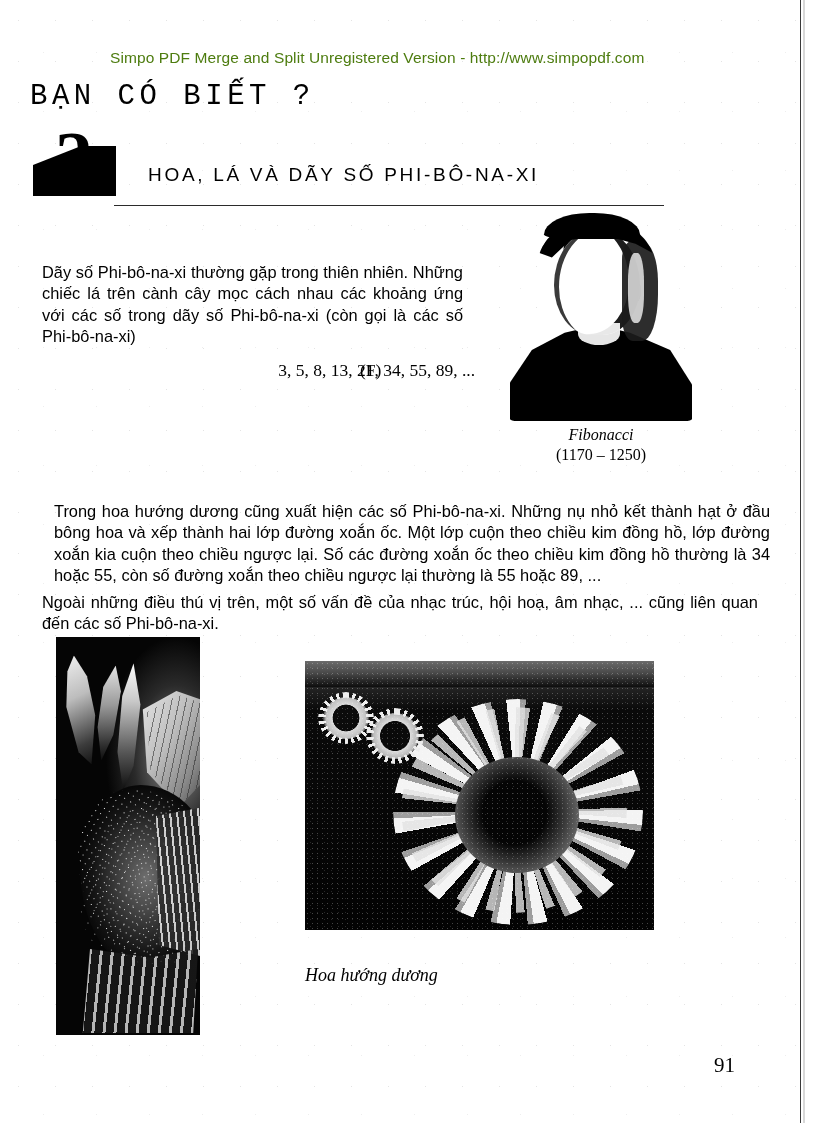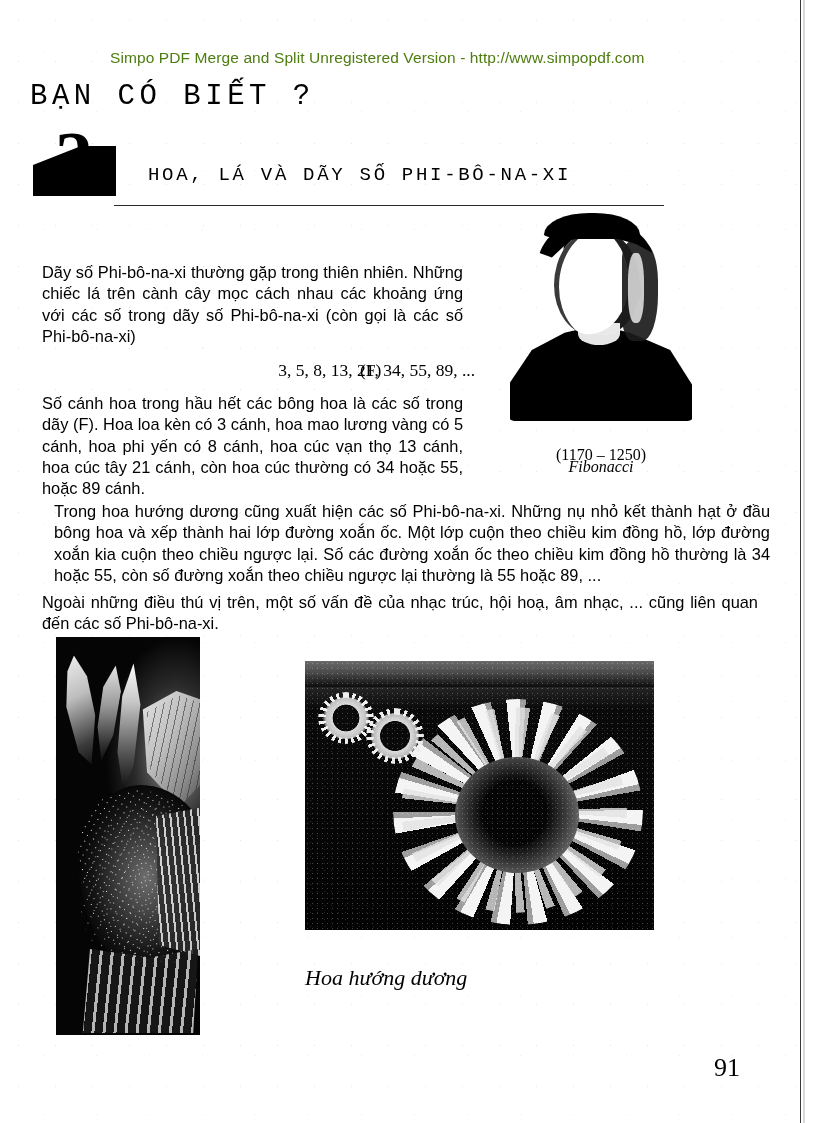--- a/index.html
+++ b/index.html
@@ -83,21 +83,21 @@
     font-weight: bold;
     line-height: 1;
     color: #000;
   }
 
   
   .section-title {
     position: absolute;
     top: 164px;
     left: 148px;
-    font-family: Liberation Mono, monospace;
+    font-family: Liberation Sans, sans-serif;
     font-size: 19px;
     letter-spacing: 2.7px;
     white-space: nowrap;
   }
   .title-rule {
     position: absolute;
     top: 205px;
     left: 114px;
     width: 550px;
     height: 1px;
@@ -198,21 +198,20 @@
   .portrait-caption {
     position: absolute;
     top: 425px;
     left: 504px;
     width: 194px;
     text-align: center;
     font-family: "Liberation Serif", serif;
     font-style: italic;
     font-size: 16px;
     line-height: 20px;
-    margin-top: 32px;
   }
   .portrait-dates {
     position: absolute;
     top: 445px;
     left: 504px;
     width: 194px;
     text-align: center;
     font-family: "Liberation Serif", serif;
     font-size: 16px;
     line-height: 20px;
@@ -428,30 +427,30 @@
       radial-gradient(circle 1px at 50% 50%, rgba(255,255,255,.5) 0 50%, rgba(0,0,0,0) 51%) 0 0 / 6px 6px;
   }
 
   
   .photo-caption {
     position: absolute;
     top: 965px;
     left: 305px;
     font-family: "Liberation Serif", serif;
     font-style: italic;
-    font-size: 22px;
+    font-size: 18px;
   }
 
   
   .page-number {
     position: absolute;
     top: 1053px;
     left: 714px;
     font-family: "Liberation Serif", serif;
-    font-size: 26px;
+    font-size: 21px;
   }
 
   
   .speckle {
     position: absolute; inset: 0;
     pointer-events: none;
     background:
       radial-gradient(circle 0.6px at 50% 50%, rgba(120,120,120,.20) 0 50%, rgba(0,0,0,0) 51%) 0 0 / 37px 41px,
       radial-gradient(circle 0.6px at 50% 50%, rgba(150,150,150,.16) 0 50%, rgba(0,0,0,0) 51%) 17px 23px / 53px 59px;
   }
@@ -488,21 +487,20 @@
 </div>
 <div class="portrait-caption">Fibonacci</div>
 <div class="portrait-dates">(1170 – 1250)</div>
 
 <div class="col-left">
   <p class="para">Dãy số Phi-bô-na-xi thường gặp trong thiên nhiên. Những chiếc lá trên cành cây mọc cách nhau các khoảng ứng với các số trong dãy số Phi-bô-na-xi (còn gọi là các số Phi-bô-na-xi)</p>
   <div class="seq-line">
     <span>3, 5, 8, 13, 21, 34, 55, 89, ...</span>
     <span class="seq-tag">(F)</span>
   </div>
-  <p class="para">Số cánh hoa trong hầu hết các bông hoa là các số trong dãy (F). Hoa loa kèn có 3 cánh, hoa mao lương vàng có 5 cánh, hoa phi yến có 8 cánh, hoa cúc vạn thọ 13 cánh, hoa cúc tây 21 cánh, còn hoa cúc thường có 34 hoặc 55, hoặc 89 cánh.</p>
 </div>
 
 <div class="block-wide">
   <p class="para full">Trong hoa hướng dương cũng xuất hiện các số Phi-bô-na-xi. Những nụ nhỏ kết thành hạt ở đầu bông hoa và xếp thành hai lớp đường xoắn ốc. Một lớp cuộn theo chiều kim đồng hồ, lớp đường xoắn kia cuộn theo chiều ngược lại. Số các đường xoắn ốc theo chiều kim đồng hồ thường là 34 hoặc 55, còn số đường xoắn theo chiều ngược lại thường là 55 hoặc 89, ...</p>
 </div>
 <div class="block-wide2">
   <p class="para full">Ngoài những điều thú vị trên, một số vấn đề của nhạc trúc, hội hoạ, âm nhạc, ... cũng liên quan đến các số Phi-bô-na-xi.</p>
 </div>
 
 <div class="photo photo-left">

